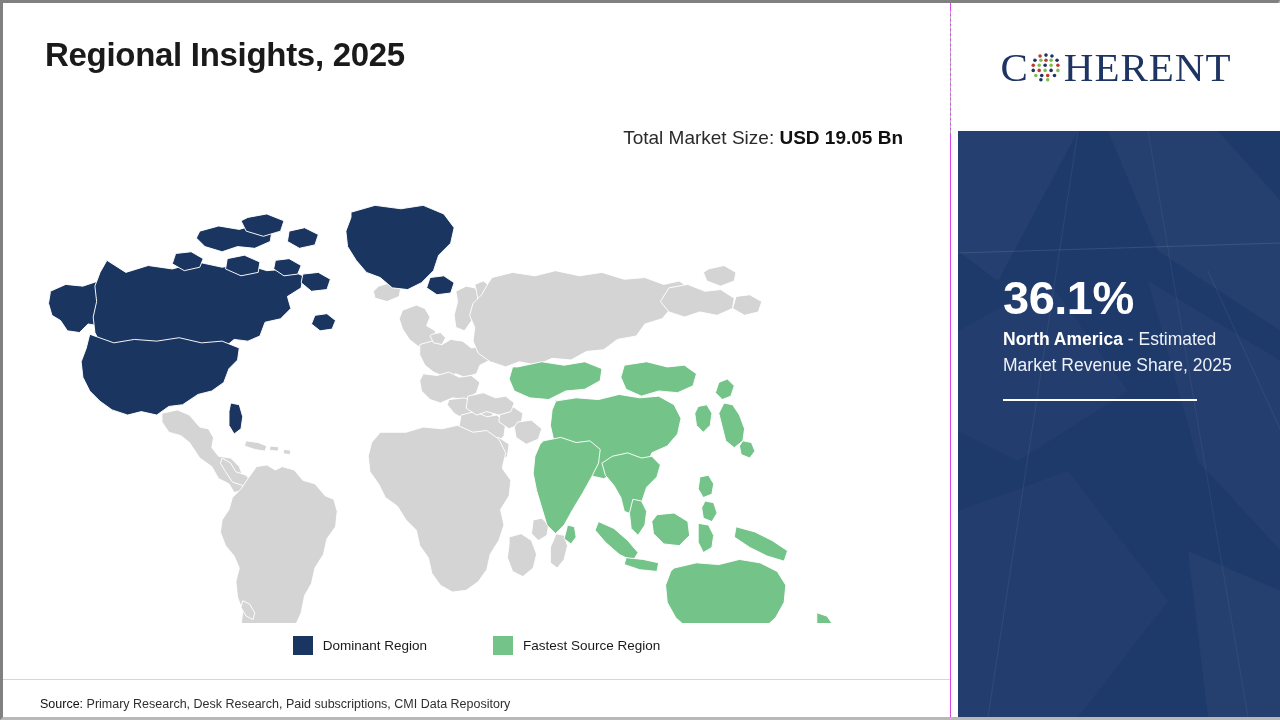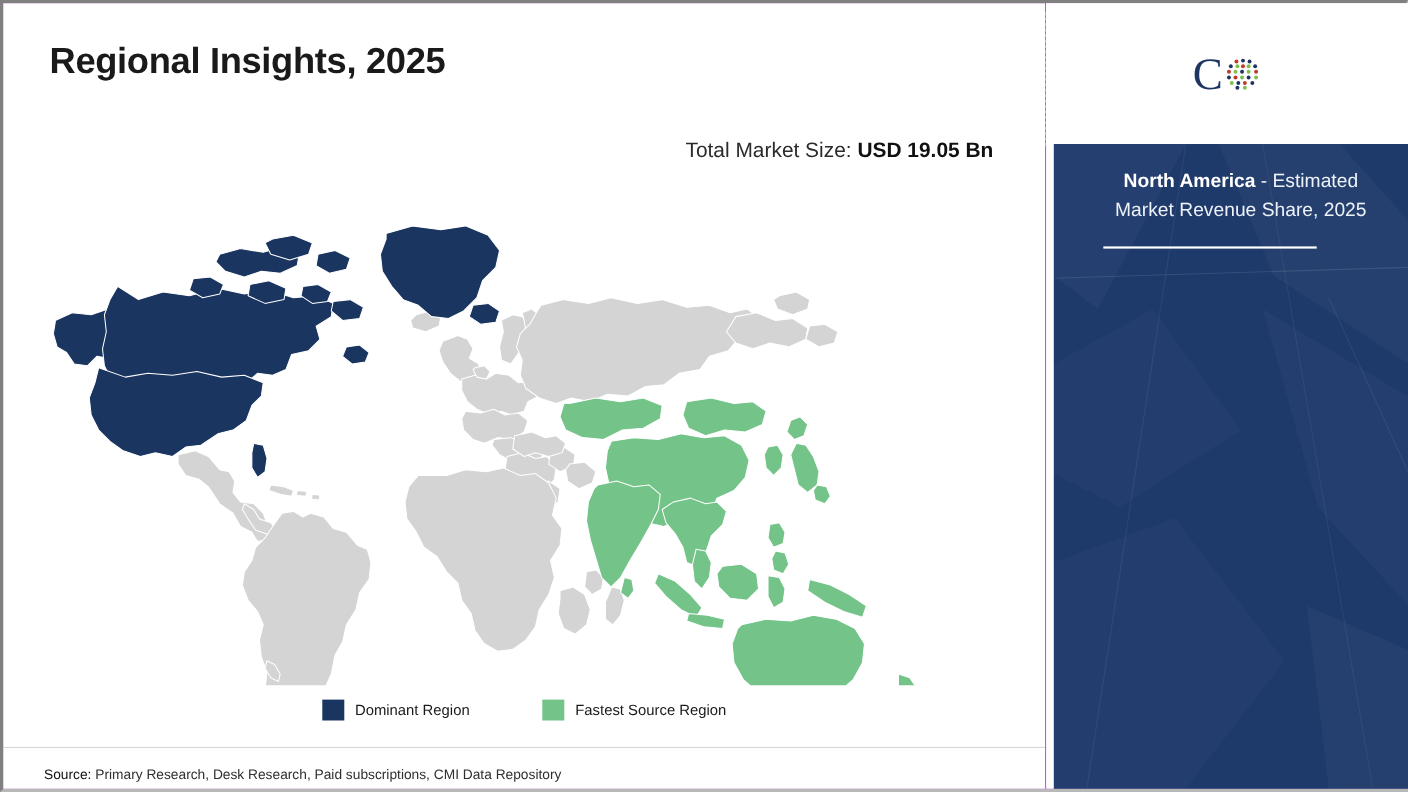--- a/index.html
+++ b/index.html
@@ -103,22 +103,22 @@
   }
   #navy-tex { position:absolute; inset:0; width:100%; height:100%; }
   #navy-content { position:absolute; left:45px; top:0; width:250px; }
 
   #share-pct {
     margin-top:143px;
     font-size:47px; font-weight:bold; color:#ffffff; line-height:1;
     letter-spacing:-0.5px;
   }
   #share-desc {
-    margin-top:21px;
-    font-size:17.5px; color:#eef2f8; line-height:1.48;text-align:center;
+    margin-top:6px;
+    font-size:17.5px; color:#eef2f8; line-height:1.48;
   }
   #share-desc .strong { font-weight:bold; color:#ffffff; }
   #navy-rule {
     margin-top:20px; width:194px; height:2px; background:#ffffff;
   }
   #market-name {
     margin-top:27px;
     font-size:25px; color:#ffffff; line-height:1.44; font-weight:normal;
   }
 </style>
@@ -291,37 +291,39 @@
             <circle cx="26" cy="24" r="2.1" fill="#1e3463"></circle>
             <circle cx="34" cy="24" r="2.1" fill="#7fbf4d"></circle>
             <circle cx="8" cy="30" r="2.1" fill="#7fbf4d"></circle>
             <circle cx="15" cy="30" r="2.1" fill="#1e3463"></circle>
             <circle cx="22" cy="30" r="2.1" fill="#c0392b"></circle>
             <circle cx="30" cy="30" r="2.1" fill="#1e3463"></circle>
             <circle cx="14" cy="35" r="2.1" fill="#1e3463"></circle>
             <circle cx="22" cy="35" r="2.1" fill="#7fbf4d"></circle>
           </g>
         </svg>
+        <span class="logo-word">HERENT</span>
       </div>
     </div>
 
     <div id="navy-card">
       <svg id="navy-tex" viewBox="0 0 323 586" preserveAspectRatio="none">
         <rect x="0" y="0" width="323" height="586" fill="#1e3a6b"></rect>
         <polygon points="0,0 120,0 40,150 0,120" fill="#ffffff" opacity="0.035"></polygon>
         <polygon points="150,0 260,0 323,70 323,200 200,120" fill="#ffffff" opacity="0.03"></polygon>
         <polygon points="0,200 90,150 170,260 60,330 0,300" fill="#ffffff" opacity="0.025"></polygon>
         <polygon points="190,150 323,230 323,420 240,330" fill="#ffffff" opacity="0.028"></polygon>
         <polygon points="0,380 110,340 210,470 120,586 0,586" fill="#ffffff" opacity="0.022"></polygon>
         <polygon points="230,420 323,460 323,586 250,586" fill="#ffffff" opacity="0.03"></polygon>
         <line x1="0" y1="122" x2="323" y2="112" stroke="#ffffff" stroke-width="1" opacity="0.10"></line>
         <line x1="120" y1="0" x2="30" y2="586" stroke="#ffffff" stroke-width="1" opacity="0.06"></line>
         <line x1="190" y1="0" x2="290" y2="586" stroke="#ffffff" stroke-width="1" opacity="0.05"></line>
         <line x1="250" y1="140" x2="323" y2="300" stroke="#ffffff" stroke-width="1" opacity="0.06"></line>
       </svg>
 
       <div id="navy-content">
+        <div id="share-pct">36.1%</div>
         <div id="share-desc"><span class="strong">North America</span><span> - Estimated Market Revenue Share, 2025</span></div>
         <div id="navy-rule"></div>
       </div>
     </div>
   </div>
 </div>
 
 </body></html>

